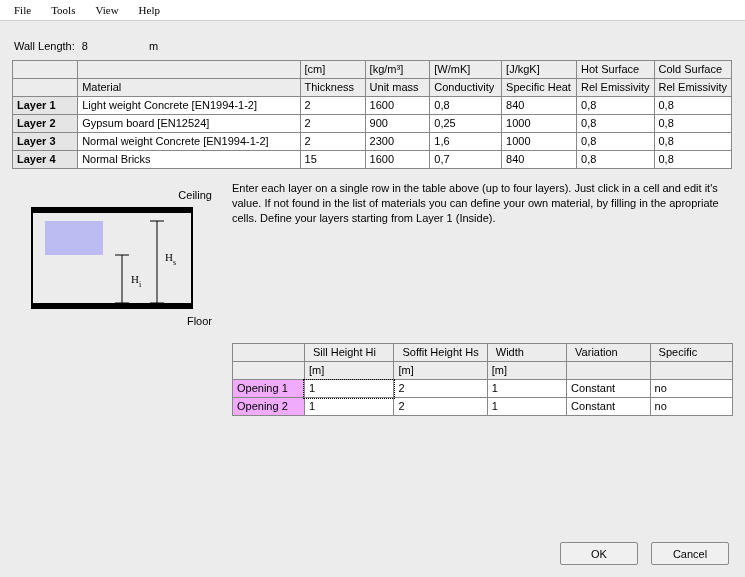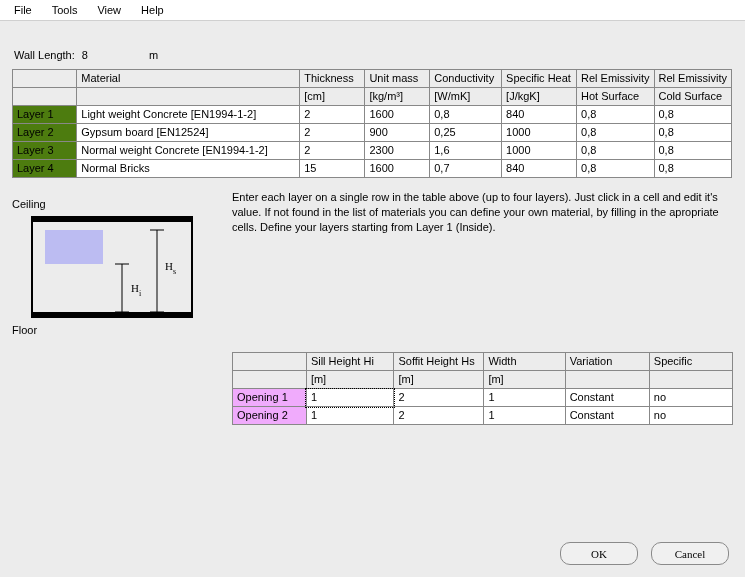--- a/index.html
+++ b/index.html
@@ -19,23 +19,24 @@
   }
   .menubar {
     display: flex;
     background: #fff;
     border-bottom: 1px solid #d0d0d0;
     padding: 2px 4px;
   }
   .menu-item {
     padding: 2px 10px;
     cursor: default;
+    font-family: Liberation Serif, serif;
   }
   .wall-length {
-    padding: 28px 14px 4px 14px;
+    padding: 19px 14px 4px 14px;
   }
   .wall-length span { margin-right: 4px; }
   .wall-length .val { display:inline-block; min-width:60px; }
   table.grid {
     border-collapse: collapse;
     background: #fff;
     margin: 4px 12px 0 12px;
   }
   table.grid th, table.grid td {
     border: 1px solid #888;
@@ -49,72 +50,72 @@
     overflow: hidden;
   }
   table.grid th {
     background: #ececec;
   }
   .num { text-align: right; }
   .layers { width: 720px; }
   .layers .c-rowh { width: 88px; background:#ececec; }
   .layers .c-mat  { width: 262px; }
   .layers .c-num  { width: 68px; }
-  .layers td.row-head { background:#4d7c0f; }
+  .layers td.row-head { background:#e5e5e5;font-weight:bold; }
 
   .mid-row {
     display: flex;
     margin: 12px 12px 0 12px;
   }
   .diagram-wrap {
     width: 200px;
     margin-top: 6px;
   }
   .diagram-label-top, .diagram-label-bottom {
-    text-align: left;
+    text-align: right;
     padding: 2px 0;
   }
   .instructions {
     flex: 1;
     padding: 0 10px 0 20px;
     line-height: 1.35;
   }
   .instructions p { margin: 0 0 12px 0; }
 
   svg.wall-diagram {
     display: block;
     margin: 0 auto;
   }
 
   .openings-wrap {
     margin: 14px 0 0 220px;
   }
   table.openings { }
   .openings .c-rowh { width: 68px; }
-  .openings .c-col  { width: 82px; }
+  .openings .c-col  { width: 82px; padding-left: 8px; }
   .openings td.row-head { background:#f0abfc; }
   .sel {
     background: #cde6ff;
     outline: 1px dotted #000;
   }
 
   .button-row {
     position: absolute;
     right: 16px;
     bottom: 12px;
   }
   button.dlg {
     width: 78px;
     height: 23px;
     margin-left: 10px;
-    font-family: Liberation Serif, serif;
+    font-family: Liberation Sans, sans-serif;
     font-size: 11px;
     background: #f0f0f0;
     border: 1px solid #8a8a8a;
-    border-radius: 10px;
+    border-radius: 2px;
   }
 </style>
 </head>
 <body>
 
 <div class="window">
 
   <div class="menubar">
     <div class="menu-item">File</div>
     <div class="menu-item">Tools</div>
@@ -124,38 +125,38 @@
 
   <div class="wall-length">
     <span>Wall Length:</span>
     <span class="val">8</span>
     <span>m</span>
   </div>
 
   <table class="grid layers">
     <tbody>
         <tr>
+      <th class="c-rowh"></th>
+      <th></th>
+      <th>[cm]</th>
+      <th>[kg/m³]</th>
+      <th>[W/mK]</th>
+      <th>[J/kgK]</th>
+      <th>Hot Surface</th>
+      <th>Cold Surface</th>
+    </tr>
+    <tr>
       <th class="c-rowh"></th>
       <th class="c-mat">Material</th>
       <th class="c-num">Thickness</th>
       <th class="c-num">Unit mass</th>
       <th class="c-num">Conductivity</th>
       <th class="c-num">Specific Heat</th>
       <th class="c-num">Rel Emissivity</th>
       <th class="c-num">Rel Emissivity</th>
-    </tr>
-    <tr>
-      <th class="c-rowh"></th>
-      <th></th>
-      <th>[cm]</th>
-      <th>[kg/m³]</th>
-      <th>[W/mK]</th>
-      <th>[J/kgK]</th>
-      <th>Hot Surface</th>
-      <th>Cold Surface</th>
     </tr>
 
     <tr>
       <td class="row-head">Layer 1</td>
       <td>Light weight Concrete [EN1994-1-2]</td>
       <td class="num">2</td>
       <td class="num">1600</td>
       <td class="num">0,8</td>
       <td class="num">840</td>
       <td class="num">0,8</td>

